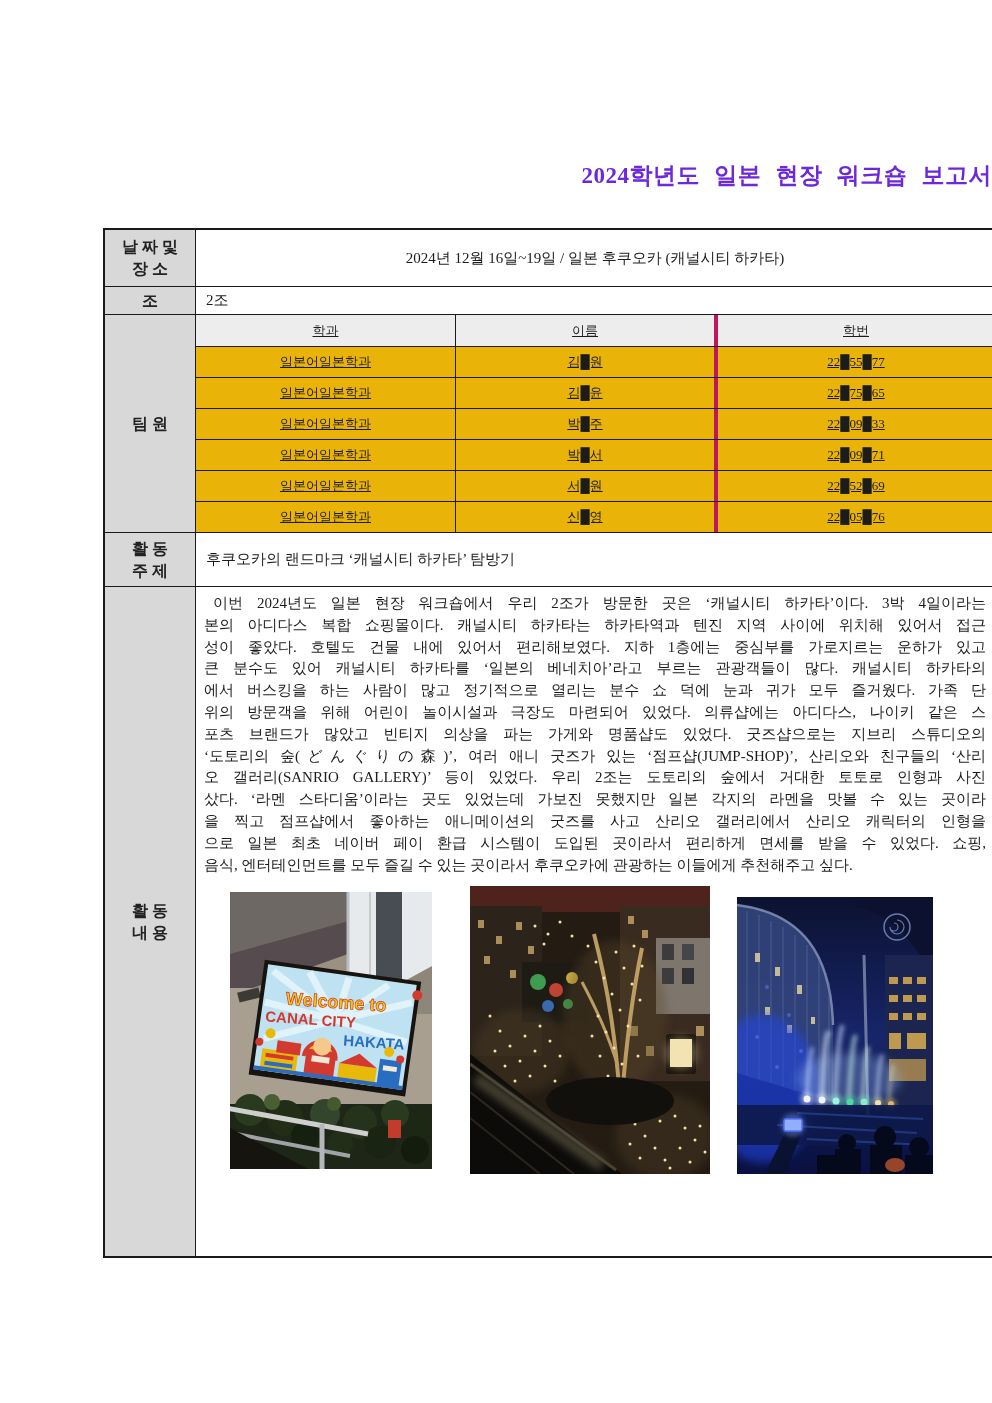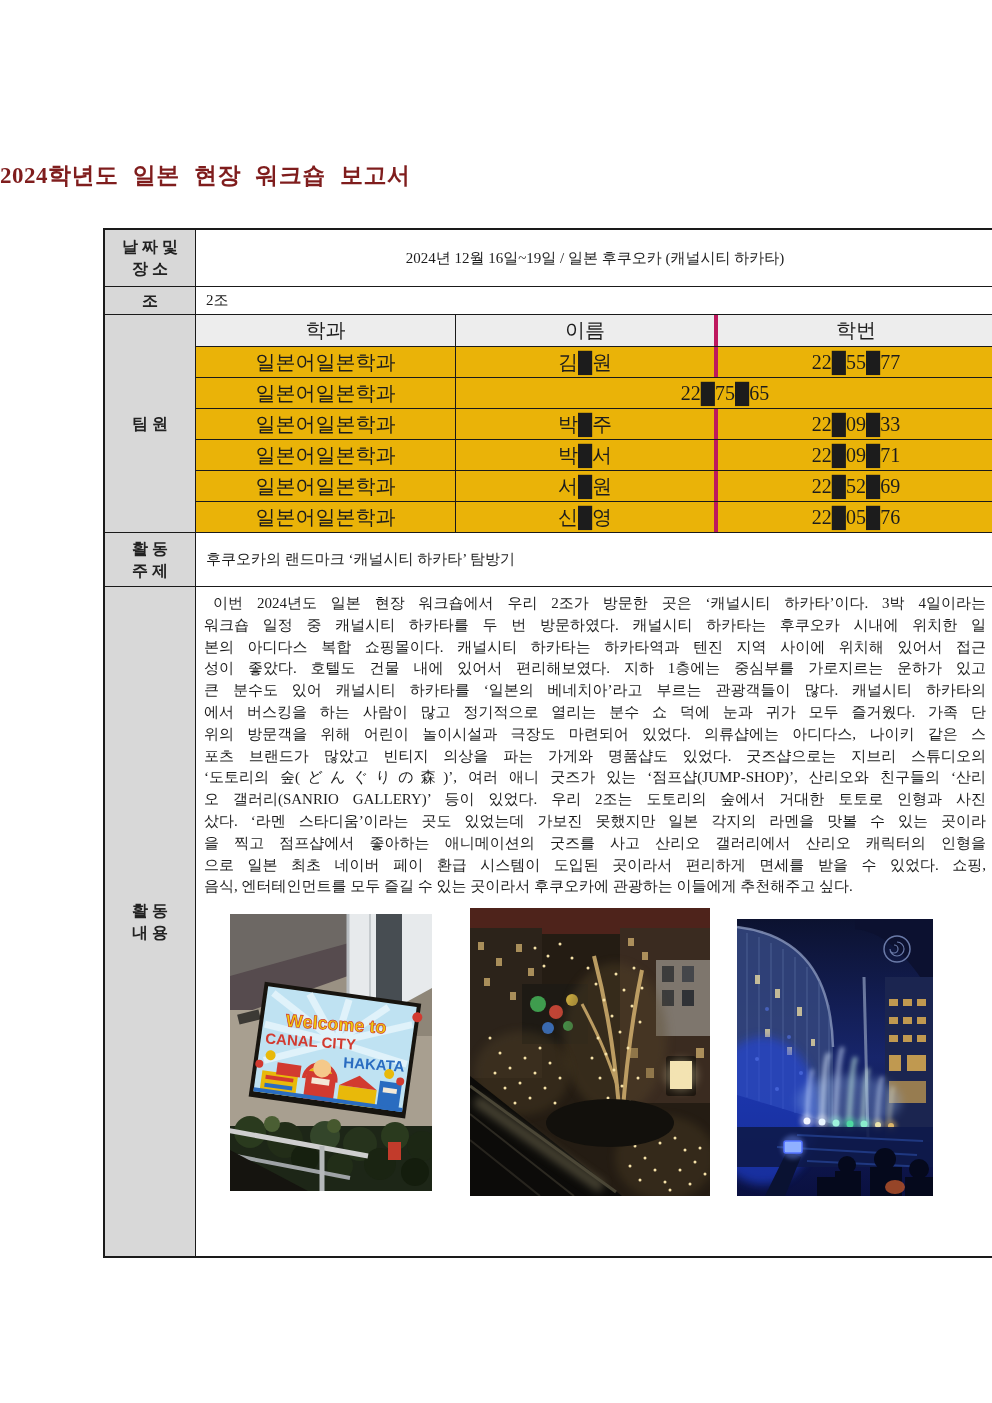--- a/index.html
+++ b/index.html
@@ -1,22 +1,22 @@
 <!DOCTYPE html>
 <html><head>
 <meta charset="utf-8">
 <style>
   html,body{margin:0;padding:0;background:#ffffff;}
   .page{
     position:relative;width:992px;height:1403px;background:#ffffff;
     font-family:"Liberation Serif","DejaVu Serif",serif;color:#1c1c1c;overflow:hidden;
   }
   .title{
-    position:absolute;top:160px;left:0;width:100%;text-align:left;
-    font-size:23px;font-weight:bold;word-spacing:8px;letter-spacing:0.5px;color:#7f1d1d;
+    position:absolute;top:160px;left:0;width:100%;text-align:right;
+    font-size:23px;font-weight:bold;word-spacing:8px;letter-spacing:0.5px;color:#6d28d9;
   }
   .rtable{
     position:absolute;left:55px;top:228px;width:889px;
     border:2px solid #1a1a1a;display:flex;flex-direction:column;box-sizing:content-box;margin-left:48px;
   }
   .row{display:flex;box-sizing:border-box;}
   .row + .row{border-top:1px solid #1a1a1a;}
   .label-cell{
     width:91px;flex:0 0 91px;background:#d8d8d8;border-right:1px solid #1a1a1a;
     display:flex;flex-direction:column;align-items:center;justify-content:center;
@@ -28,22 +28,22 @@
   .r-date{height:56px;}
   .r-team{height:28px;}
   .r-members{height:218px;}
   .r-topic{height:54px;}
   .r-content{height:670px;}
   .members{flex-direction:column;align-items:stretch;padding:0;}
   .m-header,.m-row{display:flex;box-sizing:border-box;}
   .m-header{height:32px;background:#ededed;}
   .m-row{height:31px;border-top:1px solid #1a1a1a;background:#eab308;}
   .m-cell{
-    display:flex;align-items:center;justify-content:center;font-size:20px;
-    box-sizing:border-box;overflow:hidden;white-space:nowrap;
+    display:flex;align-items:center;justify-content:center;font-size:13px;
+    box-sizing:border-box;overflow:hidden;white-space:nowrap;text-decoration:underline;
   }
   .m-c0{width:260px;flex:0 0 260px;border-right:1px solid #1a1a1a;}
   .m-c1{width:262px;flex:0 0 262px;border-right:4px solid #be185d;}
   .m-c2{flex:1;}
   .content-cell{flex-direction:column;align-items:stretch;padding:6px 8px 0 8px;}
   .clines{width:100%;}
   .cline{
     font-size:15px;line-height:21.8px;text-align:justify;text-align-last:justify;
     word-break:keep-all;white-space:normal;color:#1c1c1c;
   }
@@ -86,20 +86,21 @@
           <div class="m-cell m-c2">학번</div>
         </div>
         <div>
             <div class="m-row">
               <div class="m-cell m-c0">일본어일본학과</div>
               <div class="m-cell m-c1">김█원</div>
               <div class="m-cell m-c2">22█55█77</div>
             </div>
             <div class="m-row">
               <div class="m-cell m-c0">일본어일본학과</div>
+              <div class="m-cell m-c1">김█윤</div>
               <div class="m-cell m-c2">22█75█65</div>
             </div>
             <div class="m-row">
               <div class="m-cell m-c0">일본어일본학과</div>
               <div class="m-cell m-c1">박█주</div>
               <div class="m-cell m-c2">22█09█33</div>
             </div>
             <div class="m-row">
               <div class="m-cell m-c0">일본어일본학과</div>
               <div class="m-cell m-c1">박█서</div>
@@ -128,21 +129,20 @@
     </div>
 
     <div class="row r-content">
       <div class="label-cell">
         <div>활 동</div>
         <div>내 용</div>
       </div>
       <div class="value-cell content-cell">
         <div class="clines">
             <div class="cline">이번 2024년도 일본 현장 워크숍에서 우리 2조가 방문한 곳은 ‘캐널시티 하카타’이다. 3박 4일이라는</div>
-            <div class="cline">워크숍 일정 중 캐널시티 하카타를 두 번 방문하였다. 캐널시티 하카타는 후쿠오카 시내에 위치한 일</div>
             <div class="cline">본의 아디다스 복합 쇼핑몰이다. 캐널시티 하카타는 하카타역과 텐진 지역 사이에 위치해 있어서 접근</div>
             <div class="cline">성이 좋았다. 호텔도 건물 내에 있어서 편리해보였다. 지하 1층에는 중심부를 가로지르는 운하가 있고</div>
             <div class="cline">큰 분수도 있어 캐널시티 하카타를 ‘일본의 베네치아’라고 부르는 관광객들이 많다. 캐널시티 하카타의</div>
             <div class="cline">에서 버스킹을 하는 사람이 많고 정기적으로 열리는 분수 쇼 덕에 눈과 귀가 모두 즐거웠다. 가족 단</div>
             <div class="cline">위의 방문객을 위해 어린이 놀이시설과 극장도 마련되어 있었다. 의류샵에는 아디다스, 나이키 같은 스</div>
             <div class="cline">포츠 브랜드가 많았고 빈티지 의상을 파는 가게와 명품샵도 있었다. 굿즈샵으로는 지브리 스튜디오의</div>
             <div class="cline">‘도토리의 숲(どんぐりの森)’, 여러 애니 굿즈가 있는 ‘점프샵(JUMP-SHOP)’, 산리오와 친구들의 ‘산리</div>
             <div class="cline">오 갤러리(SANRIO GALLERY)’ 등이 있었다. 우리 2조는 도토리의 숲에서 거대한 토토로 인형과 사진</div>
             <div class="cline">샀다. ‘라멘 스타디움’이라는 곳도 있었는데 가보진 못했지만 일본 각지의 라멘을 맛볼 수 있는 곳이라</div>
             <div class="cline">을 찍고 점프샵에서 좋아하는 애니메이션의 굿즈를 사고 산리오 갤러리에서 산리오 캐릭터의 인형을</div>

